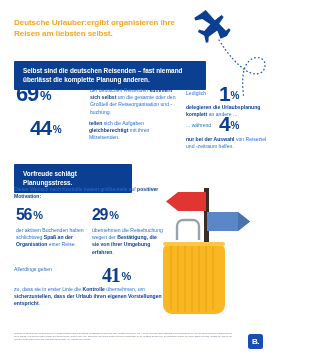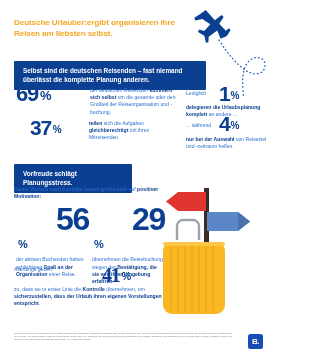--- a/index.html
+++ b/index.html
@@ -74,21 +74,21 @@
   .s4 .desc{position:absolute;left:0;top:22px;width:86px;}
 
   
   .motiv{position:absolute;left:14px;top:186px;width:150px;
          color:#2b6fd1;font-size:5.1px;line-height:1.45;}
   .motiv b{color:#0b3f91;}
 
   
   .s56{left:16px;top:205px;width:75px;}
   .s35{left:92px;top:205px;width:78px;}
-  .s56 .num,.s35 .num{font-size:32px;margin-left:40px;}
+  .s56 .num,.s35 .num{font-size:16px;}
   .s56 .pct,.s35 .pct{font-size:11px;margin-left:2px;}
   .s56 .desc,.s35 .desc{margin-top:4px;width:72px;}
 
   
   .s41{left:14px;top:266px;width:156px;}
   .s41 .num{font-size:20px;font-family:Liberation Serif, serif;}
   .s41 .pct{font-size:11px;margin-left:2px;}
   .s41 .numwrap{position:absolute;left:88px;top:0;}
   .s41 .desc{position:absolute;left:0;top:20px;width:156px;}
 
@@ -128,21 +128,21 @@
   <div class="band band-1">Selbst sind die deutschen Reisenden – fast niemand überlässt die komplette Planung anderen.</div>
 
   <div class="stat s69">
     <span class="num">69</span><span class="pct">%</span>
     <div class="desc">
       <span>der deutschen Reisenden </span><b>kümmern sich selbst</b><span> um die gesamte oder den Großteil der Reiseorganisation und -buchung.</span>
     </div>
   </div>
 
   <div class="stat s26">
-    <span class="num">37</span><span class="pct">%</span>
+    <span class="num">44</span><span class="pct">%</span>
     <div class="desc">
       <b>teilen</b><span> sich die Aufgaben </span><b>gleichberechtigt</b><span> mit ihren Mitreisenden.</span>
     </div>
   </div>
 
   <div class="stat s1">
     <div class="lead">Lediglich</div>
     <div class="numwrap">
       <span class="num">1</span><span class="pct">%</span>
     </div>

